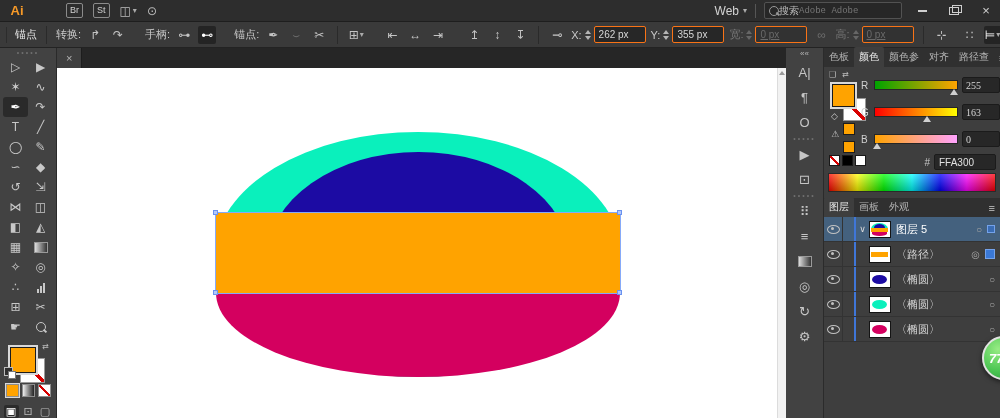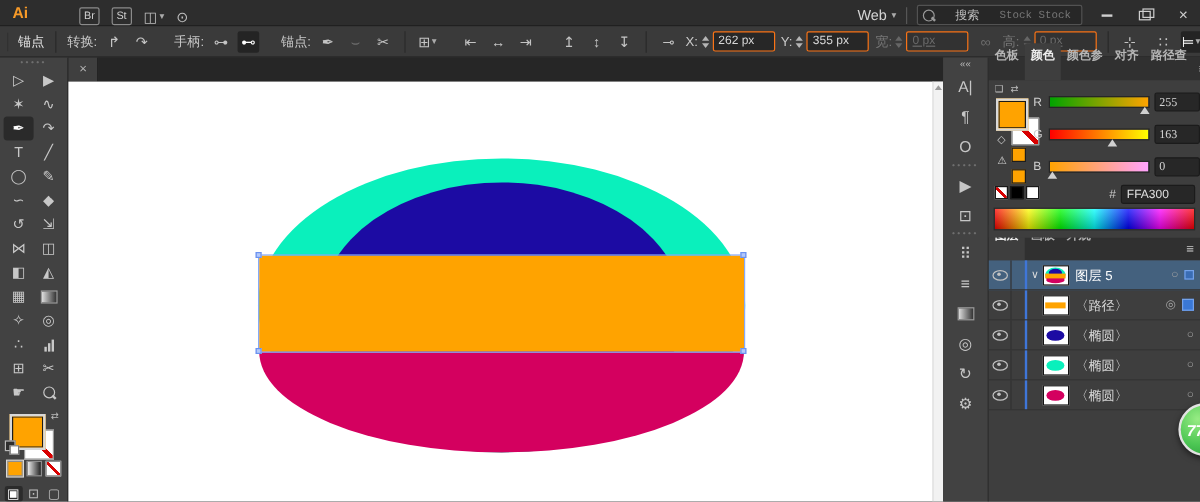--- a/index.html
+++ b/index.html
@@ -2,35 +2,35 @@
 <html><head>
 <meta charset="utf-8">
 <style>
   html,body{margin:0;padding:0;}
   body{width:1000px;height:418px;overflow:hidden;background:#3a3a3a;
        font-family:"Liberation Sans","DejaVu Sans",sans-serif;color:#cfcfcf;}
   #app{position:relative;width:1000px;height:418px;overflow:hidden;}
 
   
   #appbar{position:absolute;left:0;top:0;width:1000px;height:22px;background:#2d2d2d;
-          display:flex;align-items:flex-end;border-bottom:1px solid #1e1e1e;box-sizing:border-box;}
+          display:flex;align-items:center;border-bottom:1px solid #1e1e1e;box-sizing:border-box;}
   #logo{width:34px;height:22px;display:flex;align-items:center;justify-content:center;
         color:#f79a28;font-weight:bold;font-size:13px;}
   #menus{display:flex;margin-left:8px;}
   .menu-item{font-size:12px;color:#d4d4d4;padding:0 9px;line-height:22px;cursor:default;}
   #quickicons{display:flex;align-items:center;gap:10px;margin-left:32px;}
   .qbtn{border:1px solid #8b8b8b;color:#cfcfcf;font-size:9px;padding:0 3px;height:13px;
         line-height:13px;border-radius:2px;}
   .qicon{color:#bdbdbd;font-size:12px;display:flex;align-items:center;gap:2px;}
   .caret-s{font-size:8px;color:#aaa;}
   #topright{margin-left:auto;display:flex;align-items:center;gap:8px;padding-right:2px;}
   .vsep{width:1px;height:14px;background:#565656;}
   #workspace{font-size:12px;color:#d4d4d4;display:flex;align-items:center;gap:4px;}
   #searchbox{width:128px;height:15px;background:#272727;border:1px solid #525252;border-radius:2px;
-             display:flex;align-items:center;gap:17px;padding:0 4px;font-size:10px;}
+             display:flex;align-items:center;gap:0;padding:0 4px;font-size:10px;}
   .mag{width:8px;height:8px;border:1.5px solid #9a9a9a;border-radius:50%;position:relative;flex:none;}
   .mag:after{content:"";position:absolute;left:6px;top:6px;width:4px;height:1.5px;background:#9a9a9a;transform:rotate(45deg);}
   #search-prefix{color:#bdbdbd;}
   #search-rest{color:#767676;font-family:"Liberation Mono","DejaVu Sans Mono",monospace;font-size:9px;}
   .winbtn{width:24px;height:16px;display:flex;align-items:center;justify-content:center;color:#cfcfcf;}
   .minbar{width:9px;height:2px;background:#cfcfcf;}
   .restsq{width:8px;height:6px;border:1px solid #cfcfcf;position:relative;}
   .restsq:before{content:"";position:absolute;left:2px;top:-3px;width:8px;height:6px;border:1px solid #cfcfcf;}
   .closex{font-size:13px;}
 
@@ -110,21 +110,21 @@
   #rightside{position:absolute;left:786px;top:48px;width:214px;height:370px;display:flex;background:#3a3a3a;}
   #panelstrip{width:38px;background:#424242;border-right:1px solid #2b2b2b;box-sizing:border-box;
               display:flex;flex-direction:column;align-items:center;}
   #collapse{height:12px;font-size:8px;color:#b5b5b5;line-height:12px;}
   .strip-icon{width:38px;height:25px;display:flex;align-items:center;justify-content:center;
               color:#c6c6c6;font-size:13px;}
   .strip-sep{width:24px;height:7px;color:#6f6f6f;font-size:7px;letter-spacing:2px;line-height:7px;overflow:hidden;text-align:center;}
 
   #panels{width:176px;display:flex;flex-direction:column;}
   .ptabs{height:19px;background:#303030;display:flex;align-items:flex-end;font-size:10px;color:#b5b5b5;}
-  .ptab{padding:3px 5px 14px;white-space:nowrap;font-weight:bold;}
+  .ptab{padding:3px 5px 3px;white-space:nowrap;}
   .ptab.active{background:#3e3e3e;color:#ededed;border-radius:2px 2px 0 0;}
   .pmenu{margin-left:auto;padding:0 5px 3px;color:#c9c9c9;font-size:11px;}
 
   
   #colorpanel{height:150px;display:flex;flex-direction:column;}
   #colorbody{position:relative;flex:1;background:#3e3e3e;}
   #cp-topicons{position:absolute;left:5px;top:3px;font-size:8px;color:#bdbdbd;display:flex;gap:6px;}
   #cp-stroke{position:absolute;left:19px;top:31px;width:21px;height:21px;background:#fff;border:1px solid #999;
      background-image:linear-gradient(45deg,transparent 44%,#d80000 44%,#d80000 56%,transparent 56%);}
   #cp-fill{position:absolute;left:6px;top:15px;width:23px;height:23px;border:2px solid #dadada;box-shadow:0 0 0 1px #191919 inset;}
@@ -193,21 +193,21 @@
       </div>
     <div id="topright">
       <div id="workspace">
         <span>Web</span>
         <span class="caret-s">▾</span>
       </div>
       <div class="vsep"></div>
       <div id="searchbox">
         <span class="mag"></span>
         <span id="search-prefix">搜索</span>
-        <span id="search-rest">Stock Stock</span>
+        <span id="search-rest">Adobe Adobe</span>
       </div>
       <div class="winbtn">
           <span class="minbar"></span>
         </div>
       <div class="winbtn">
           <span class="restsq"></span>
         </div>
       <div class="winbtn closex">×</div>
     </div>
   </header>

